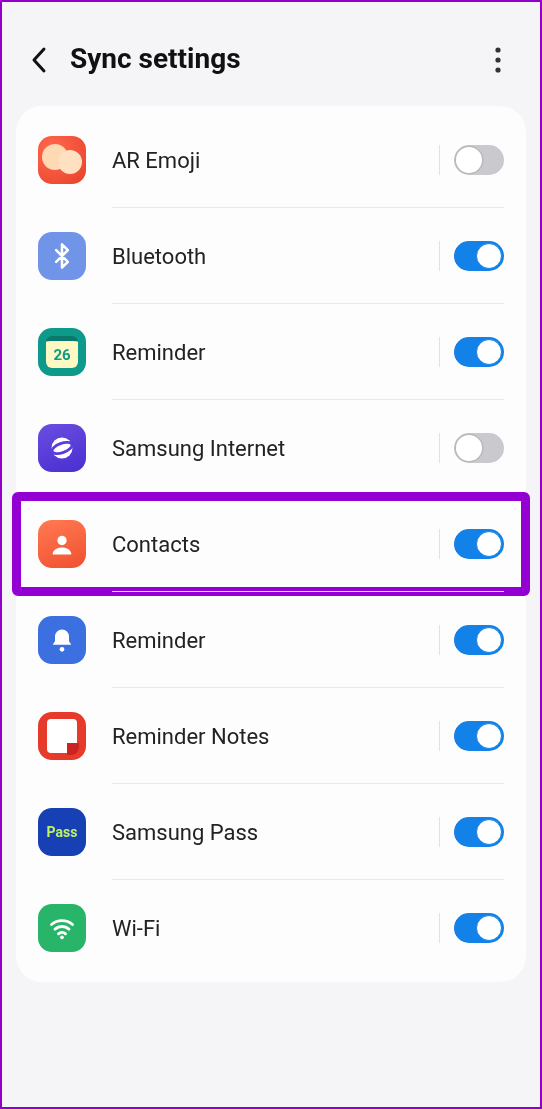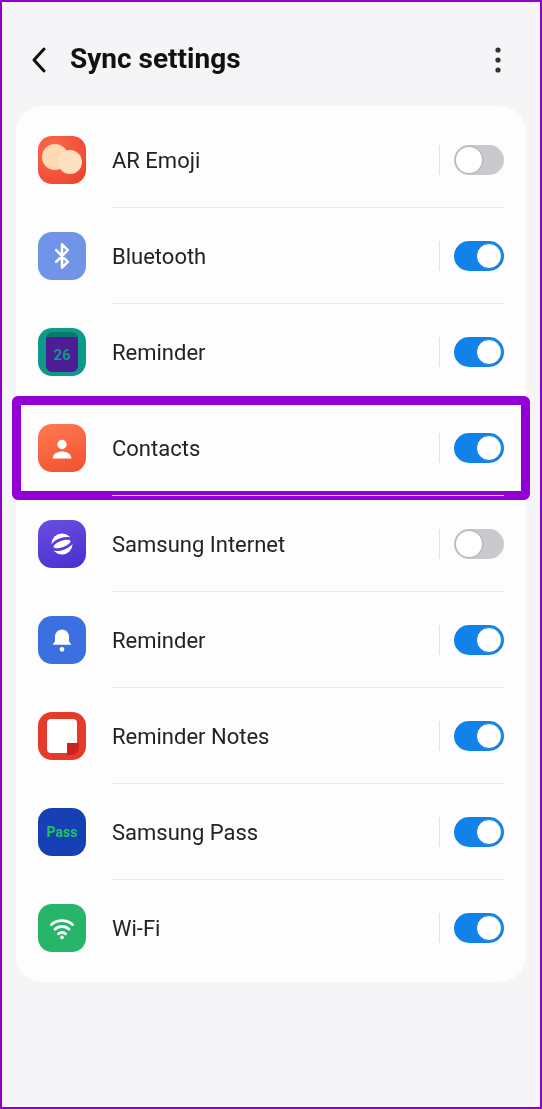--- a/index.html
+++ b/index.html
@@ -119,25 +119,25 @@
     bottom: -4px;
   }
   
   .ic-aremoji { background: radial-gradient(circle at 30% 30%, #ff6a4d, #e8402a); }
   .ic-bluetooth { background: #6f94e8; }
   .ic-calendar { background: #0e9a8a; }
   .ic-contacts { background: linear-gradient(160deg,#ff7a52,#f15030); }
   .ic-internet { background: linear-gradient(160deg,#6a4de0,#4a2fd0); }
   .ic-reminder { background: #3c6fe0; }
   .ic-notes { background: #e63a2a; }
-  .ic-pass { background: #1740b5; color:#22c55e; font-weight:700; font-size:14px; }
+  .ic-pass { background: #1740b5; color:#bef264; font-weight:700; font-size:14px; }
   .ic-wifi { background: #28b56a; }
   .app-icon svg { width: 28px; height: 28px; }
   .ic-calendar .calbox {
-    width: 32px; height: 40px; background:#4c1d95; border-radius:6px;
+    width: 32px; height: 32px; background:#fef9c3; border-radius:6px;
     display:flex; align-items:center; justify-content:center;
     color:#0e9a8a; font-weight:700; font-size:15px;
     border-top: 5px solid #0b7a6c;
   }
   .ic-notes .notebox {
     width: 30px; height: 34px; background:#fff; border-radius:4px 4px 8px 4px;
     position:relative;
   }
   .ic-notes .notebox::after{
     content:""; position:absolute; right:-2px; bottom:-2px;
@@ -212,49 +212,49 @@
         </div>
         <div class="label">Reminder</div>
         <div class="vdiv"></div>
         <div class="toggle on">
             <div class="knob"></div>
           </div>
       </div>
       <div class="divider"></div>
     </div>
 
+    <div class="row-wrap">
+      <div class="row">
+        <div class="app-icon ic-internet">
+          <svg viewBox="0 0 24 24">
+              <circle cx="12" cy="12" r="9" fill="#fff"></circle>
+              <ellipse cx="12" cy="12" rx="9" ry="4" fill="none" stroke="#5a3de0" stroke-width="2.4" transform="rotate(-20 12 12)"></ellipse>
+            </svg>
+        </div>
+        <div class="label">Samsung Internet</div>
+        <div class="vdiv"></div>
+        <div class="toggle off">
+            <div class="knob"></div>
+          </div>
+      </div>
+      <div class="divider"></div>
+    </div>
+
     <div class="row-wrap" style="z-index:2;">
       <div class="highlight"></div>
       <div class="row">
         <div class="app-icon ic-contacts">
           <svg viewBox="0 0 24 24">
               <circle cx="12" cy="9" r="4" fill="#fff"></circle>
               <path d="M4 21c0-4 4-6 8-6s8 2 8 6" fill="#fff"></path>
             </svg>
         </div>
         <div class="label">Contacts</div>
         <div class="vdiv"></div>
         <div class="toggle on">
-            <div class="knob"></div>
-          </div>
-      </div>
-      <div class="divider"></div>
-    </div>
-
-    <div class="row-wrap">
-      <div class="row">
-        <div class="app-icon ic-internet">
-          <svg viewBox="0 0 24 24">
-              <circle cx="12" cy="12" r="9" fill="#fff"></circle>
-              <ellipse cx="12" cy="12" rx="9" ry="4" fill="none" stroke="#5a3de0" stroke-width="2.4" transform="rotate(-20 12 12)"></ellipse>
-            </svg>
-        </div>
-        <div class="label">Samsung Internet</div>
-        <div class="vdiv"></div>
-        <div class="toggle off">
             <div class="knob"></div>
           </div>
       </div>
       <div class="divider"></div>
     </div>
 
     <div class="row-wrap">
       <div class="row">
         <div class="app-icon ic-reminder">
           <svg viewBox="0 0 24 24">

